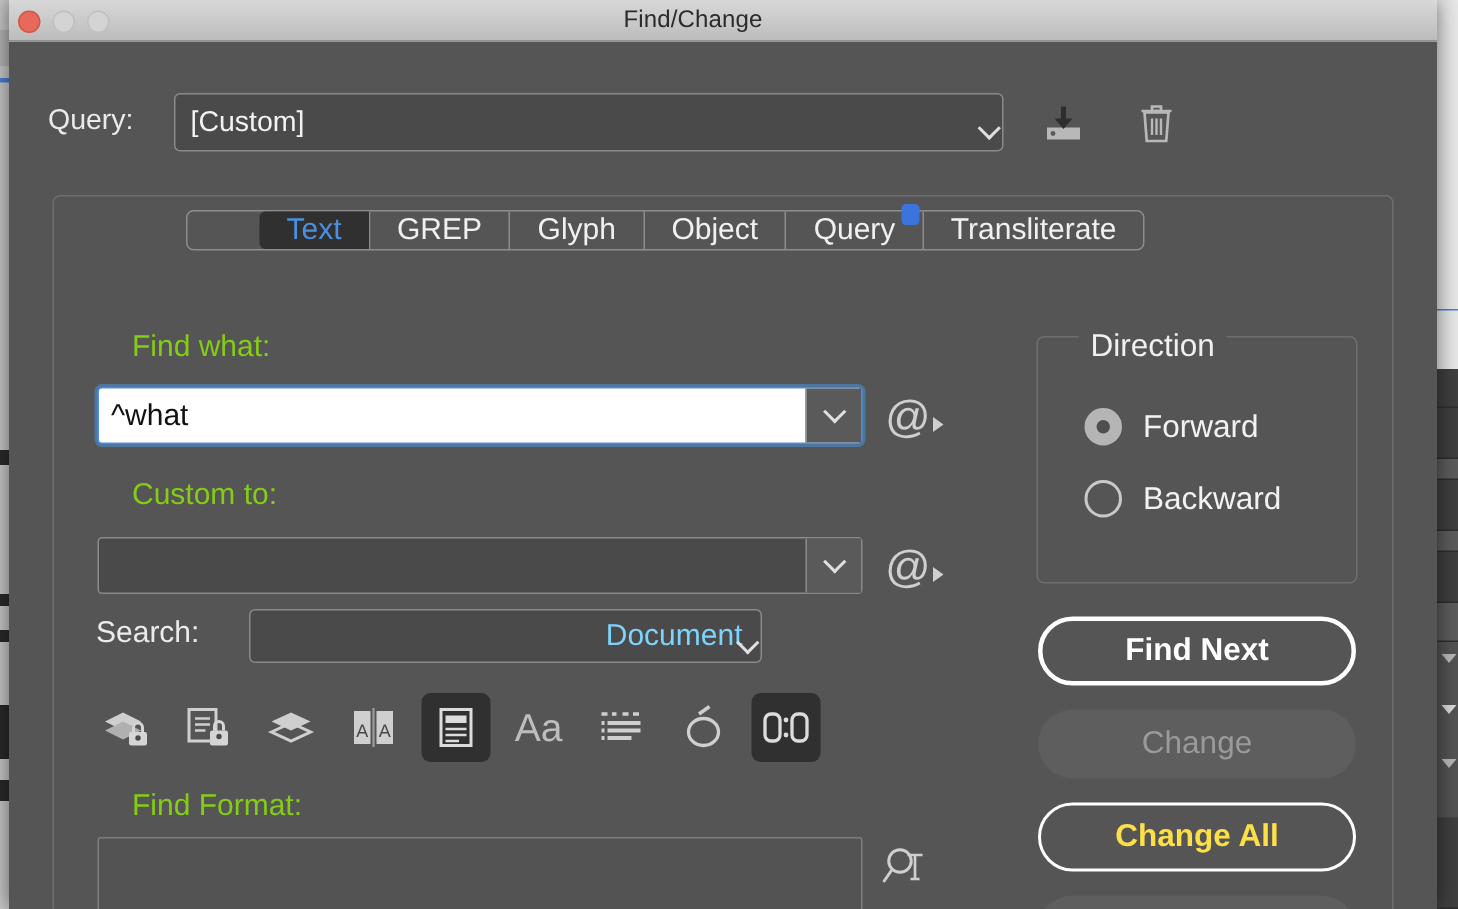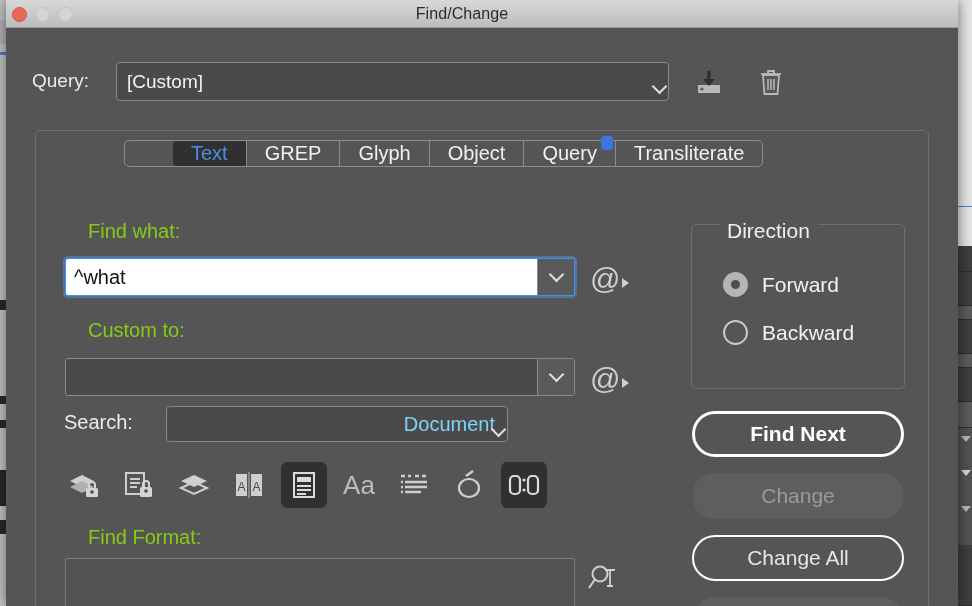--- a/index.html
+++ b/index.html
@@ -197,21 +197,21 @@
   }
   .radio-label { font-size: 21px; color: #f2f2f2; }
 
   
   .btn {
     position: absolute; left: 686px; width: 212px; height: 46px;
     border-radius: 23px; display: flex; align-items: center; justify-content: center;
     font-size: 21px; cursor: pointer;
   }
   .btn.primary { border: 3px solid #ffffff; color: #ffffff; background: transparent; font-weight: bold; }
-  .btn.normal  { border: 2px solid #ffffff; color: #e5e5e5; background: transparent; font-weight: normal; }
+  .btn.normal  { border: 2px solid #ffffff; color: #fde047; background: transparent; font-weight: bold; }
   .btn.disabled { border: none; color: #9a9a9a; background: #5e5e5e; }
   .btn-findnext   { top: 383px; }
   .btn-change     { top: 445px; }
   .btn-changeall  { top: 507px; }
   .btn-changefind { top: 569px; }
 </style>
 </head>
 <body>
 
 <div id="root">

